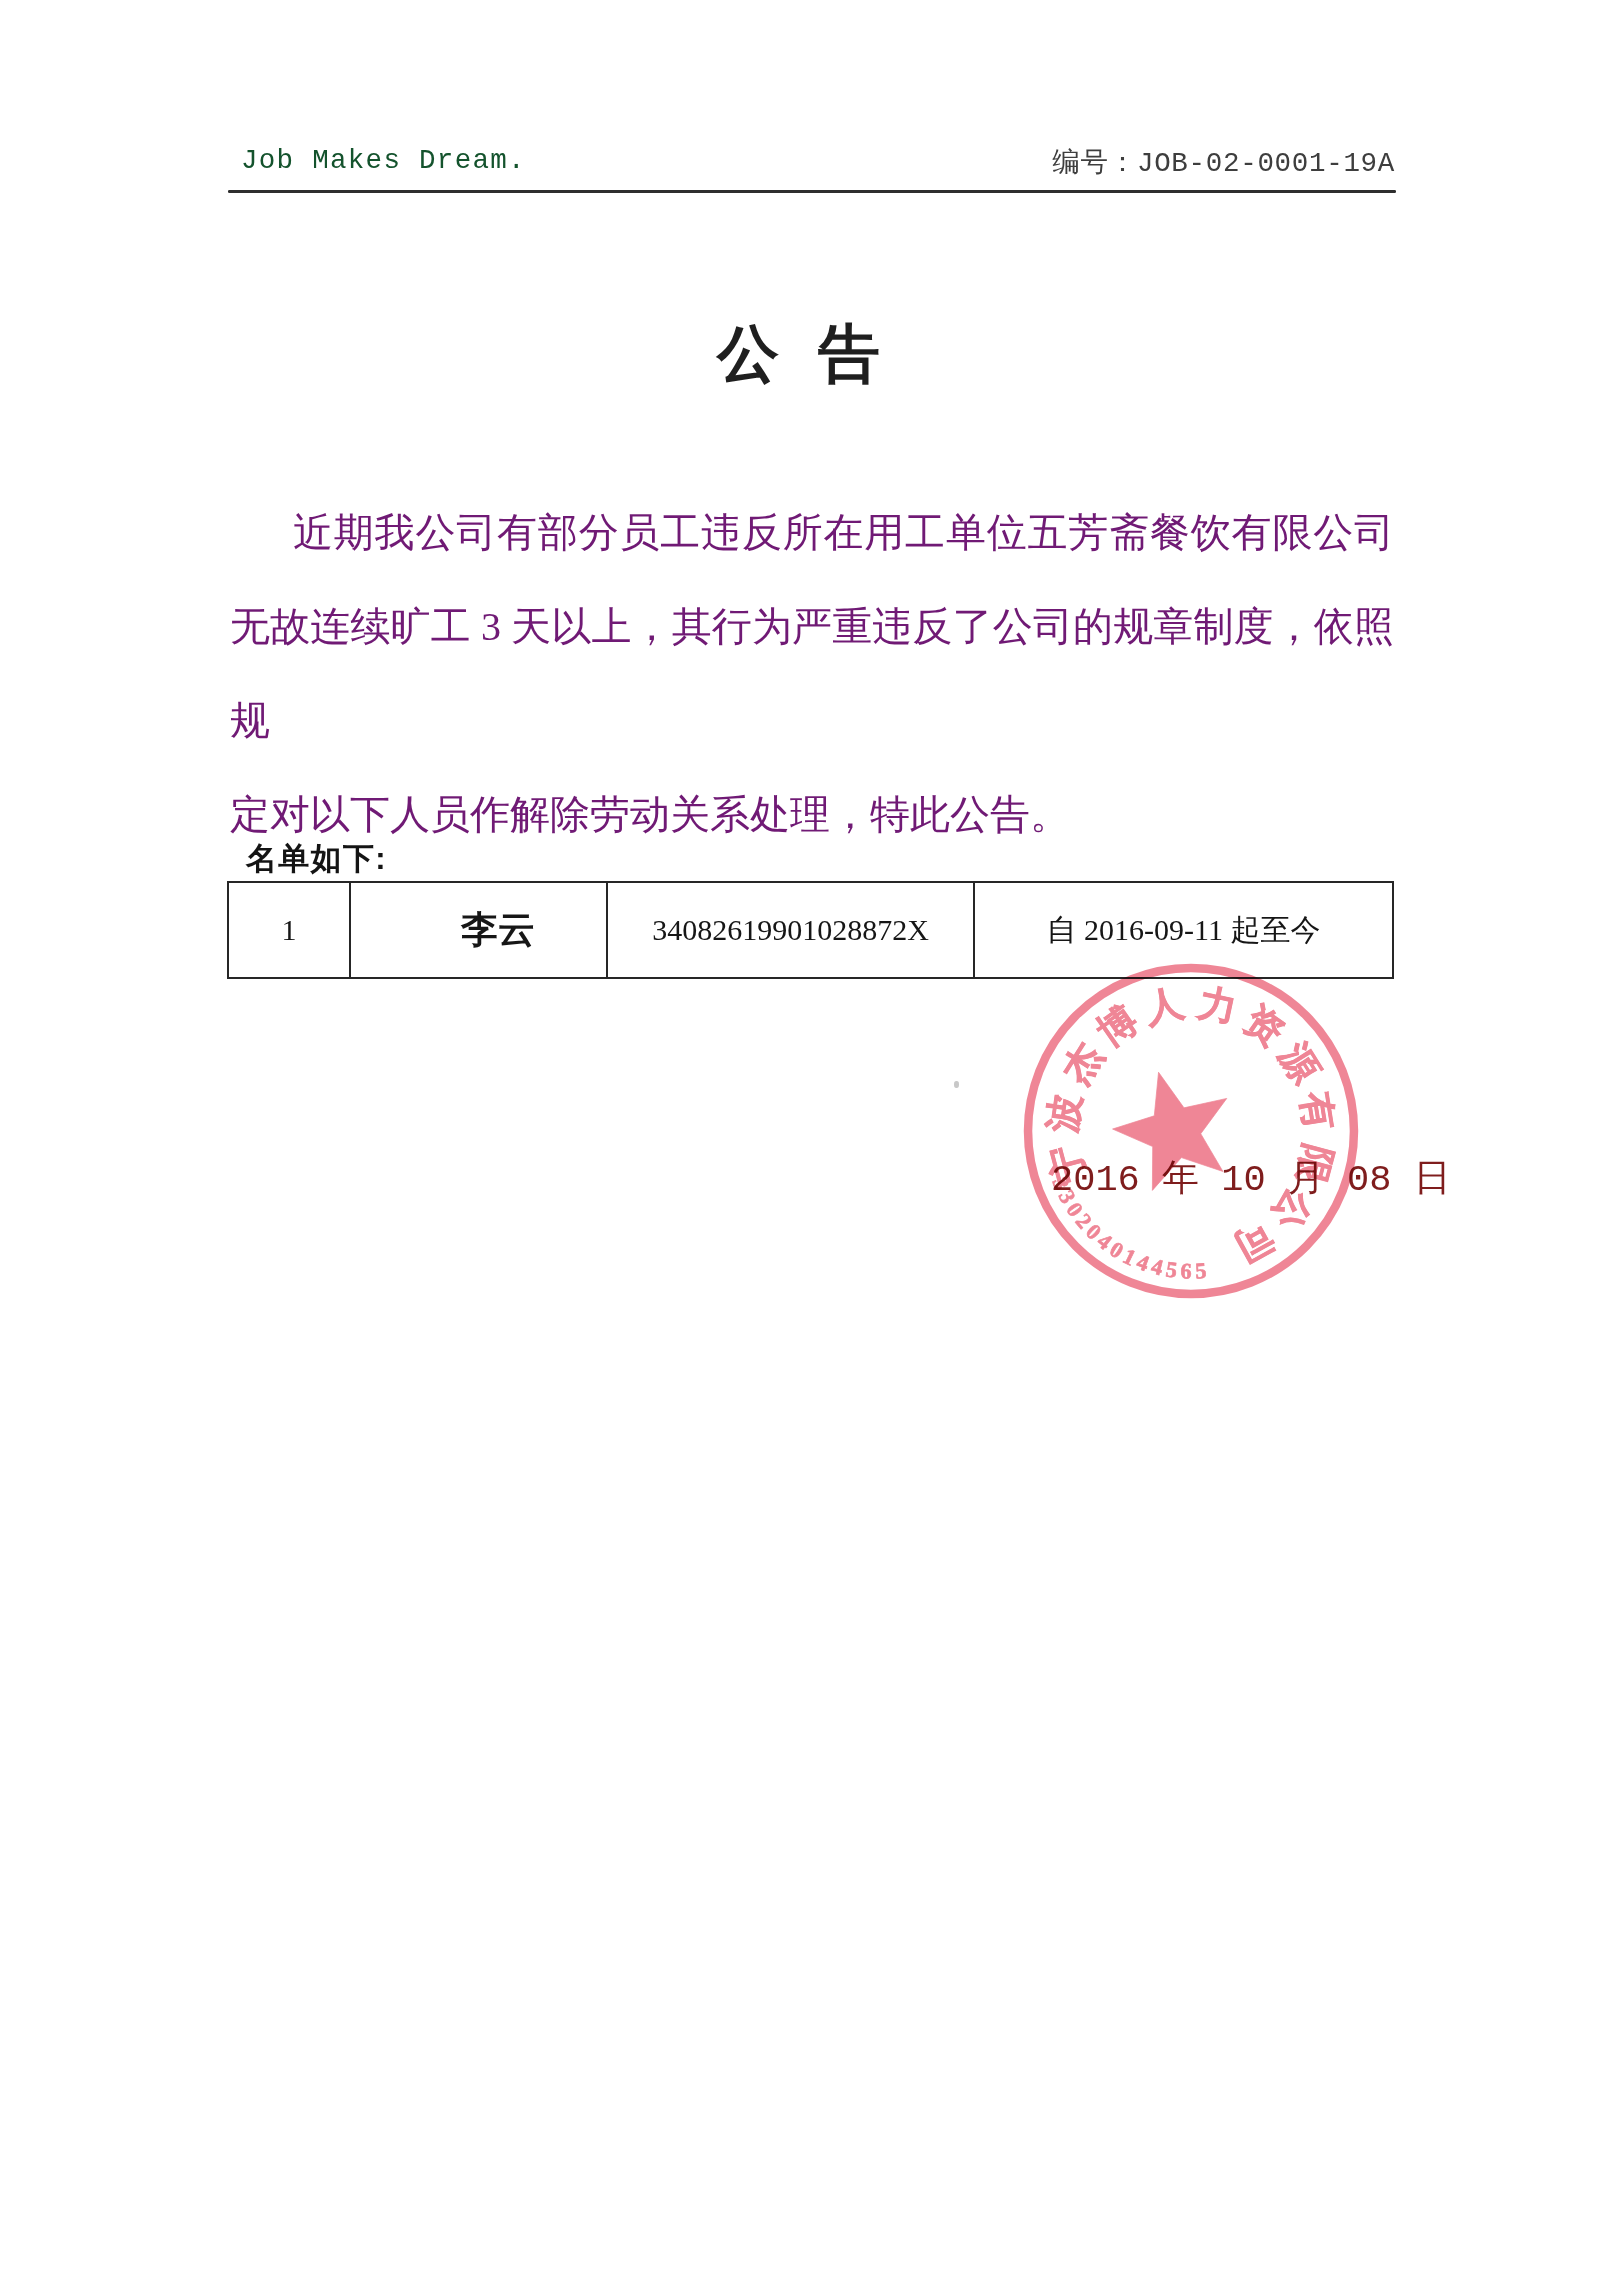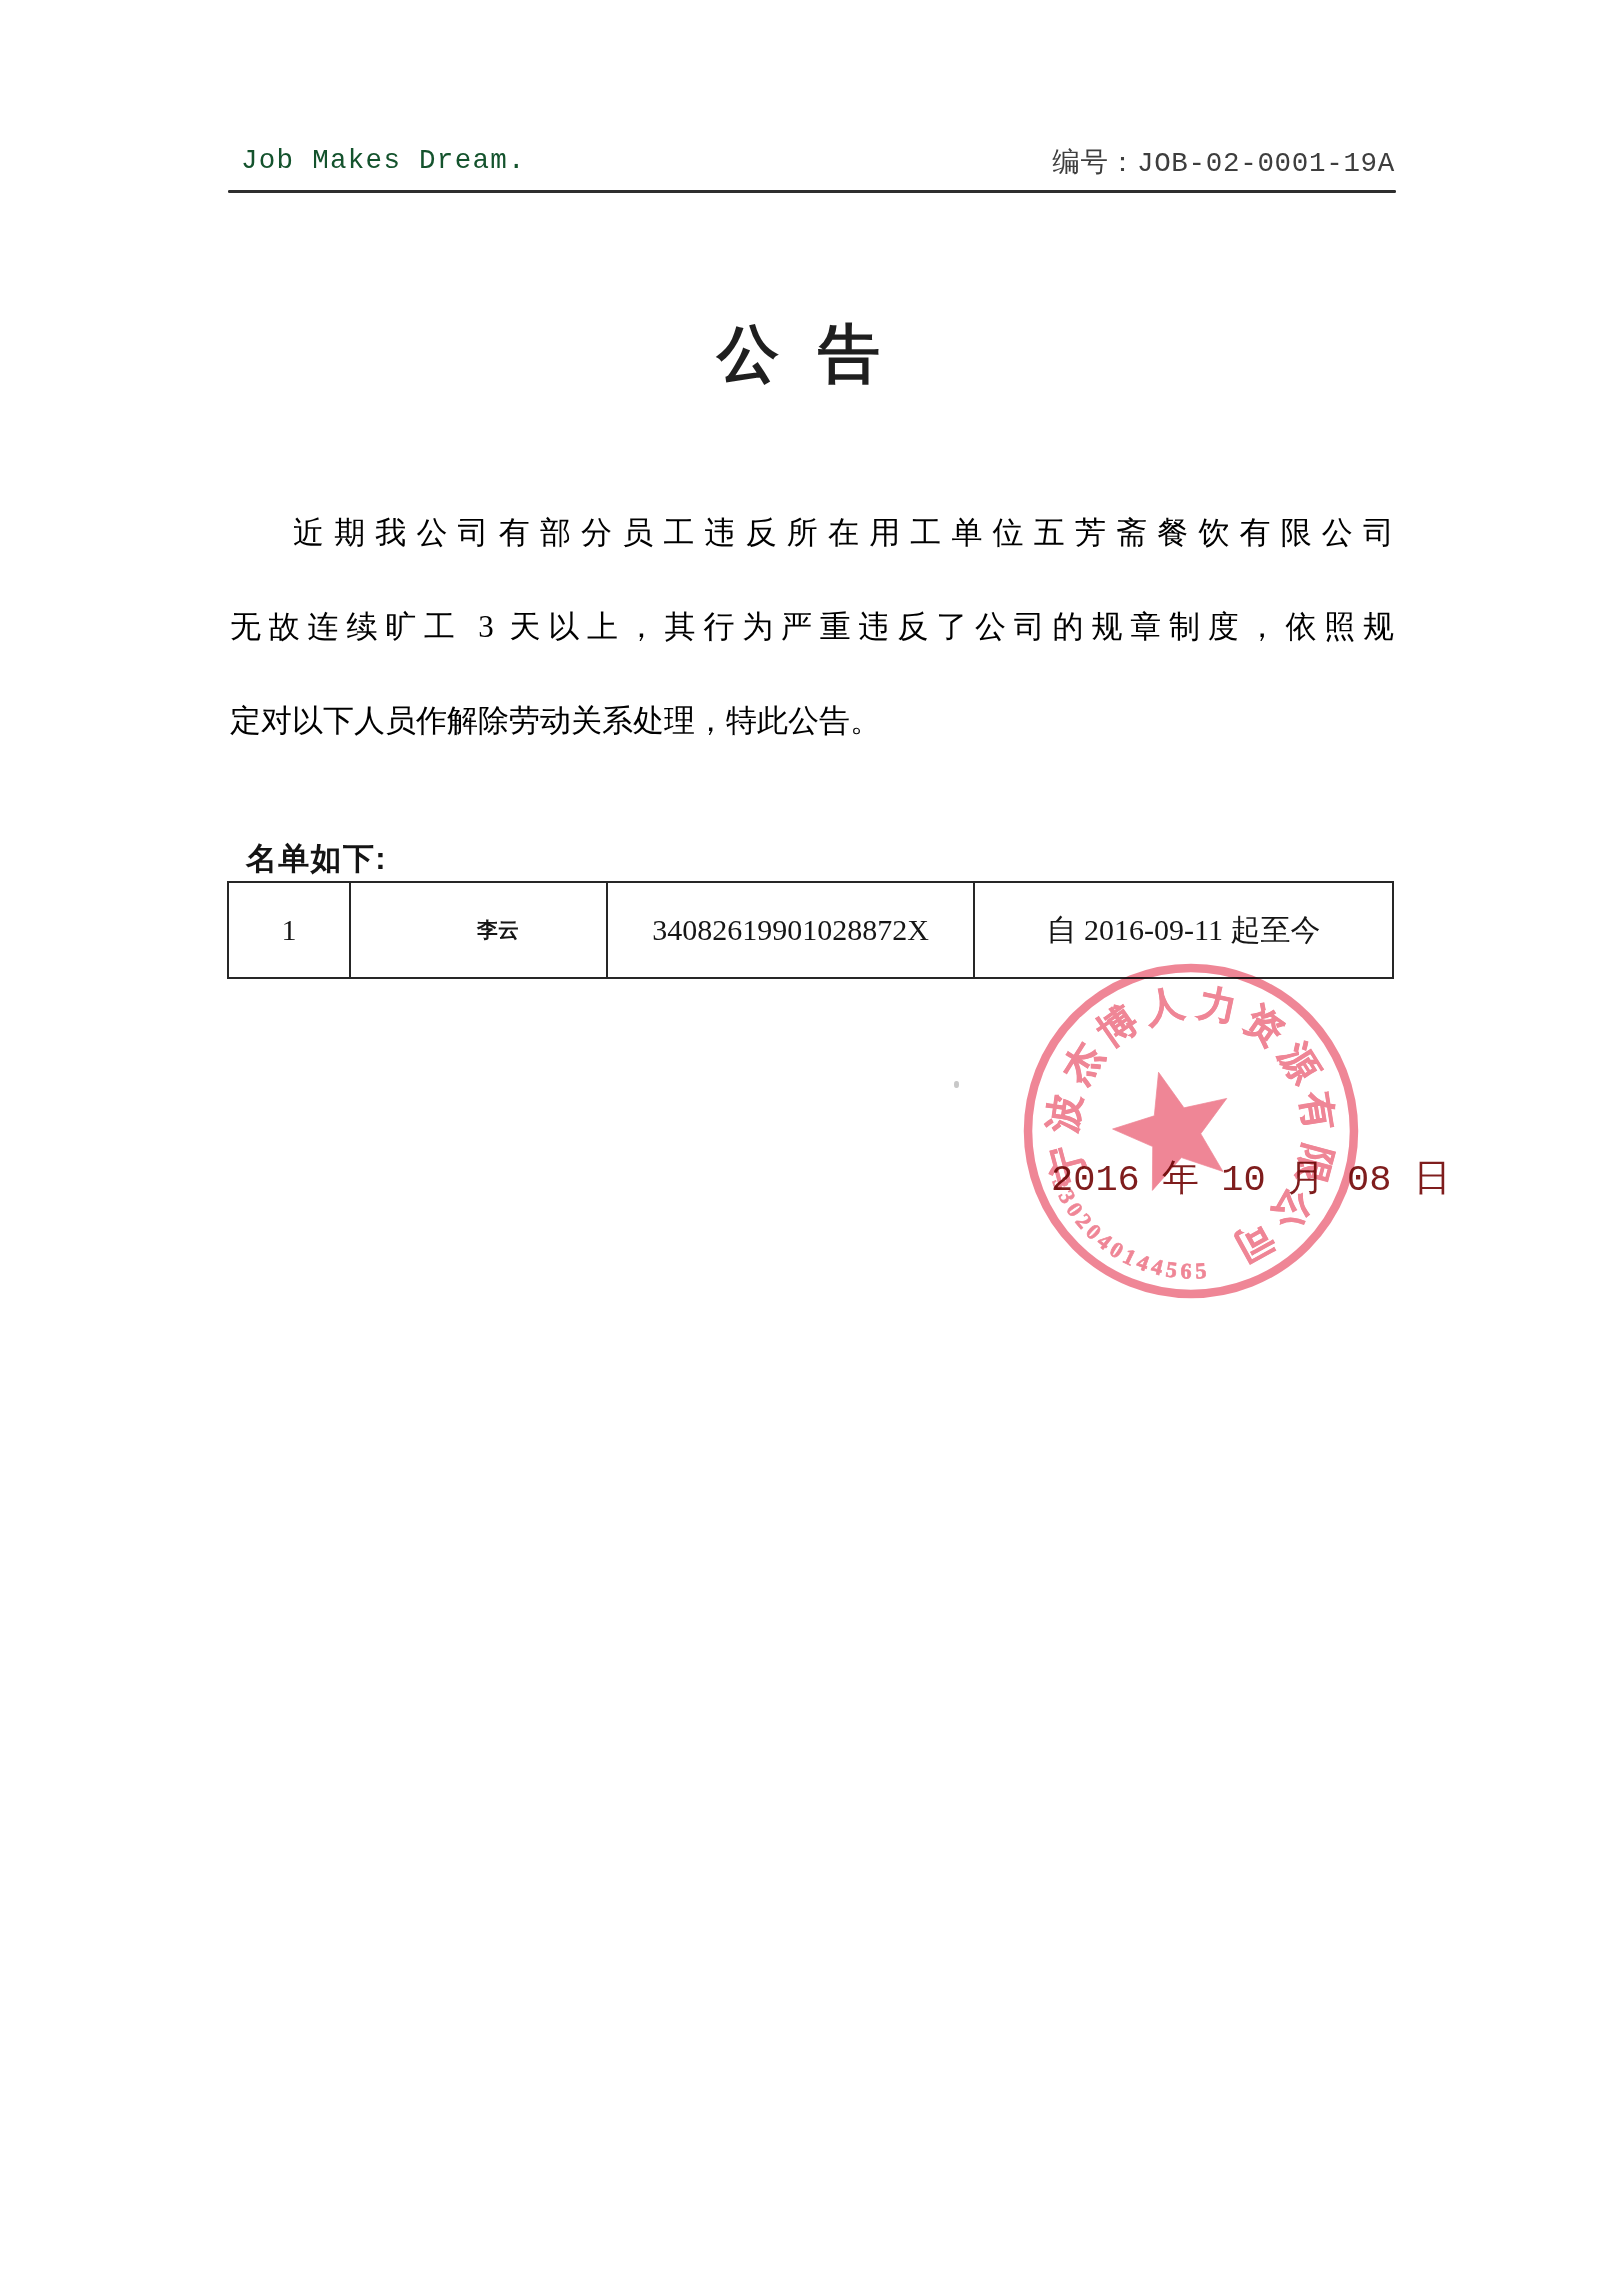--- a/index.html
+++ b/index.html
@@ -36,22 +36,22 @@
     text-align:center;
     font-size:62px;font-weight:bold;
     word-spacing:23.6px;
     color:#1f1f1f;
     transform:translateX(-13px);
   }
 
   
   .body-block{
     left:230px;top:486px;width:1164px;
-    font-size:31px;line-height:94px;
-    color:#000000;
+    font-size:40px;line-height:94px;
+    color:#701a75;
   }
   .body-line{width:100%;}
   .body-line.just{text-align:justify;text-align-last:justify;}
   .body-line.first{text-indent:63px;}
 
   
   .list-label{
     left:246px;top:838px;
     font-family:"Liberation Sans","DejaVu Sans",sans-serif;
     font-size:31px;font-weight:bold;color:#141414;
@@ -65,21 +65,21 @@
   }
   .roster td{
     border:2px solid #262626;
     height:92px;
     text-align:center;vertical-align:middle;
     font-size:30px;color:#161616;
     overflow:hidden;white-space:nowrap;
   }
   .roster td.name{
     font-family:"Liberation Sans","DejaVu Sans",sans-serif;
-    font-weight:600;font-size:21px;padding-left:40px;
+    font-weight:600;font-size:37px;padding-left:40px;
   }
 
   
   .company{
     left:907px;top:1064px;
     font-size:37px;letter-spacing:0.7px;color:#141414;
   }
   .sign-date{
     left:1051px;top:1153px;
     font-size:37px;color:#7f1d1d;font-family:Liberation Mono, monospace;

